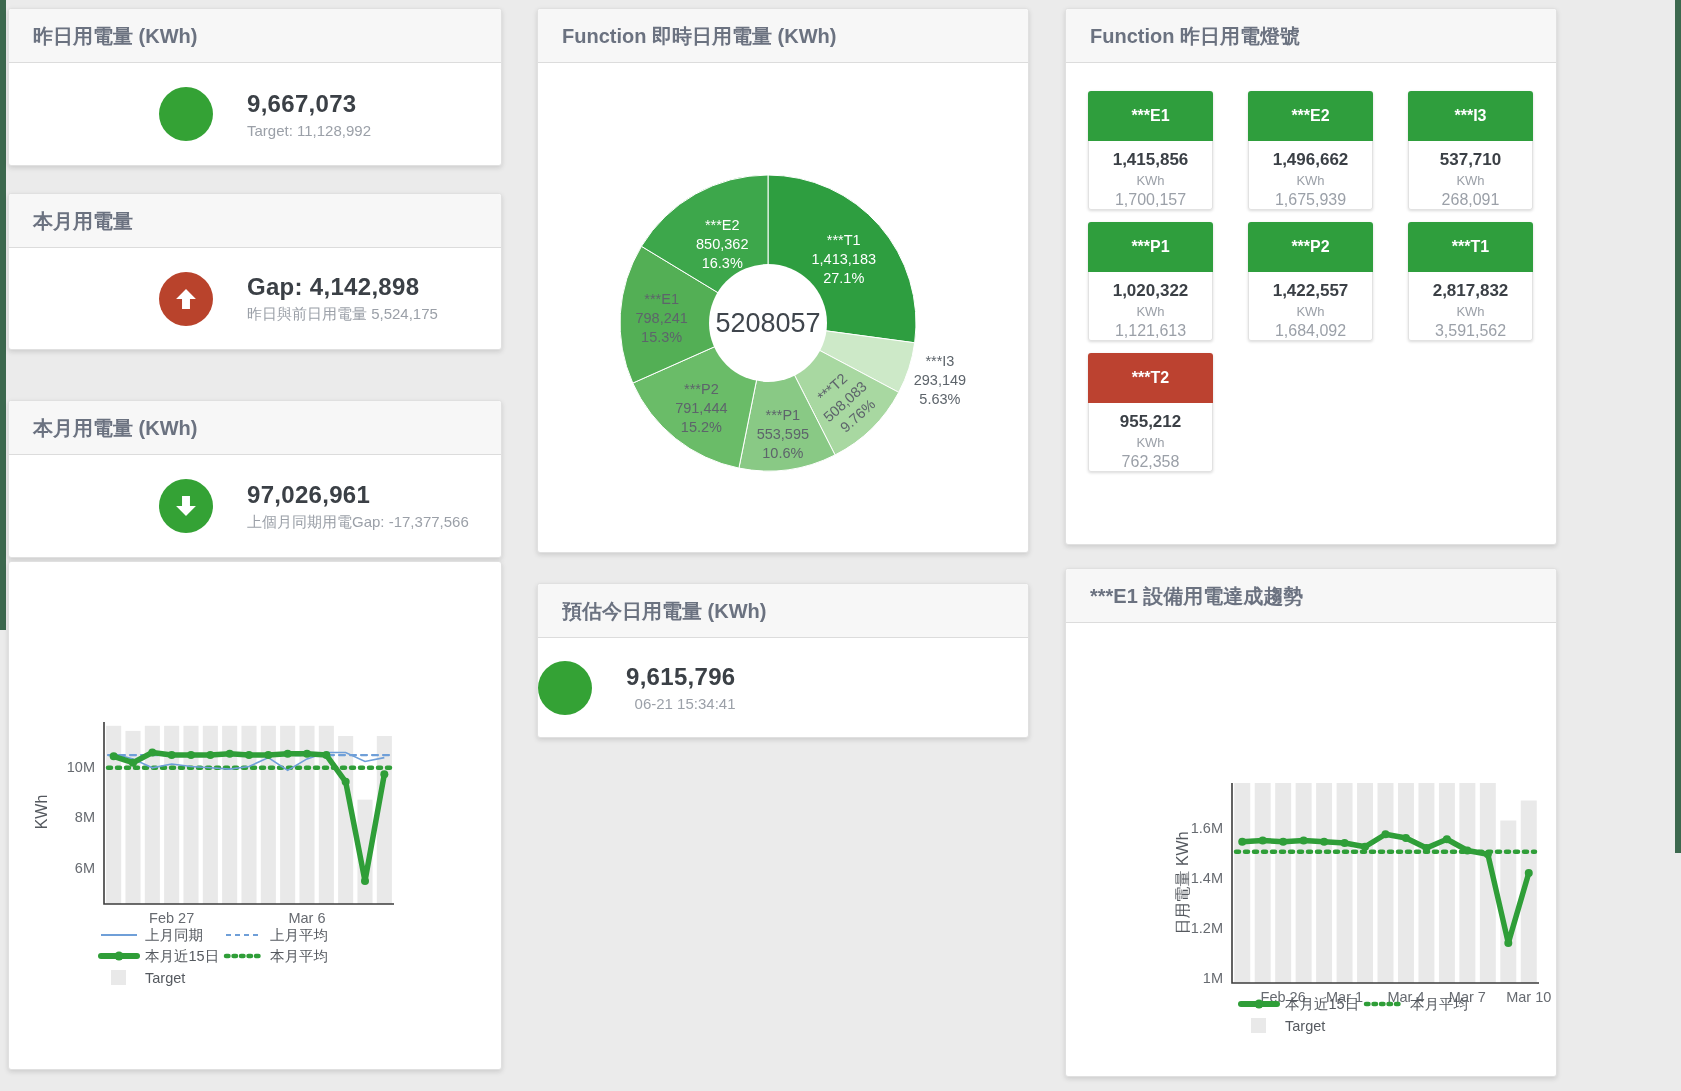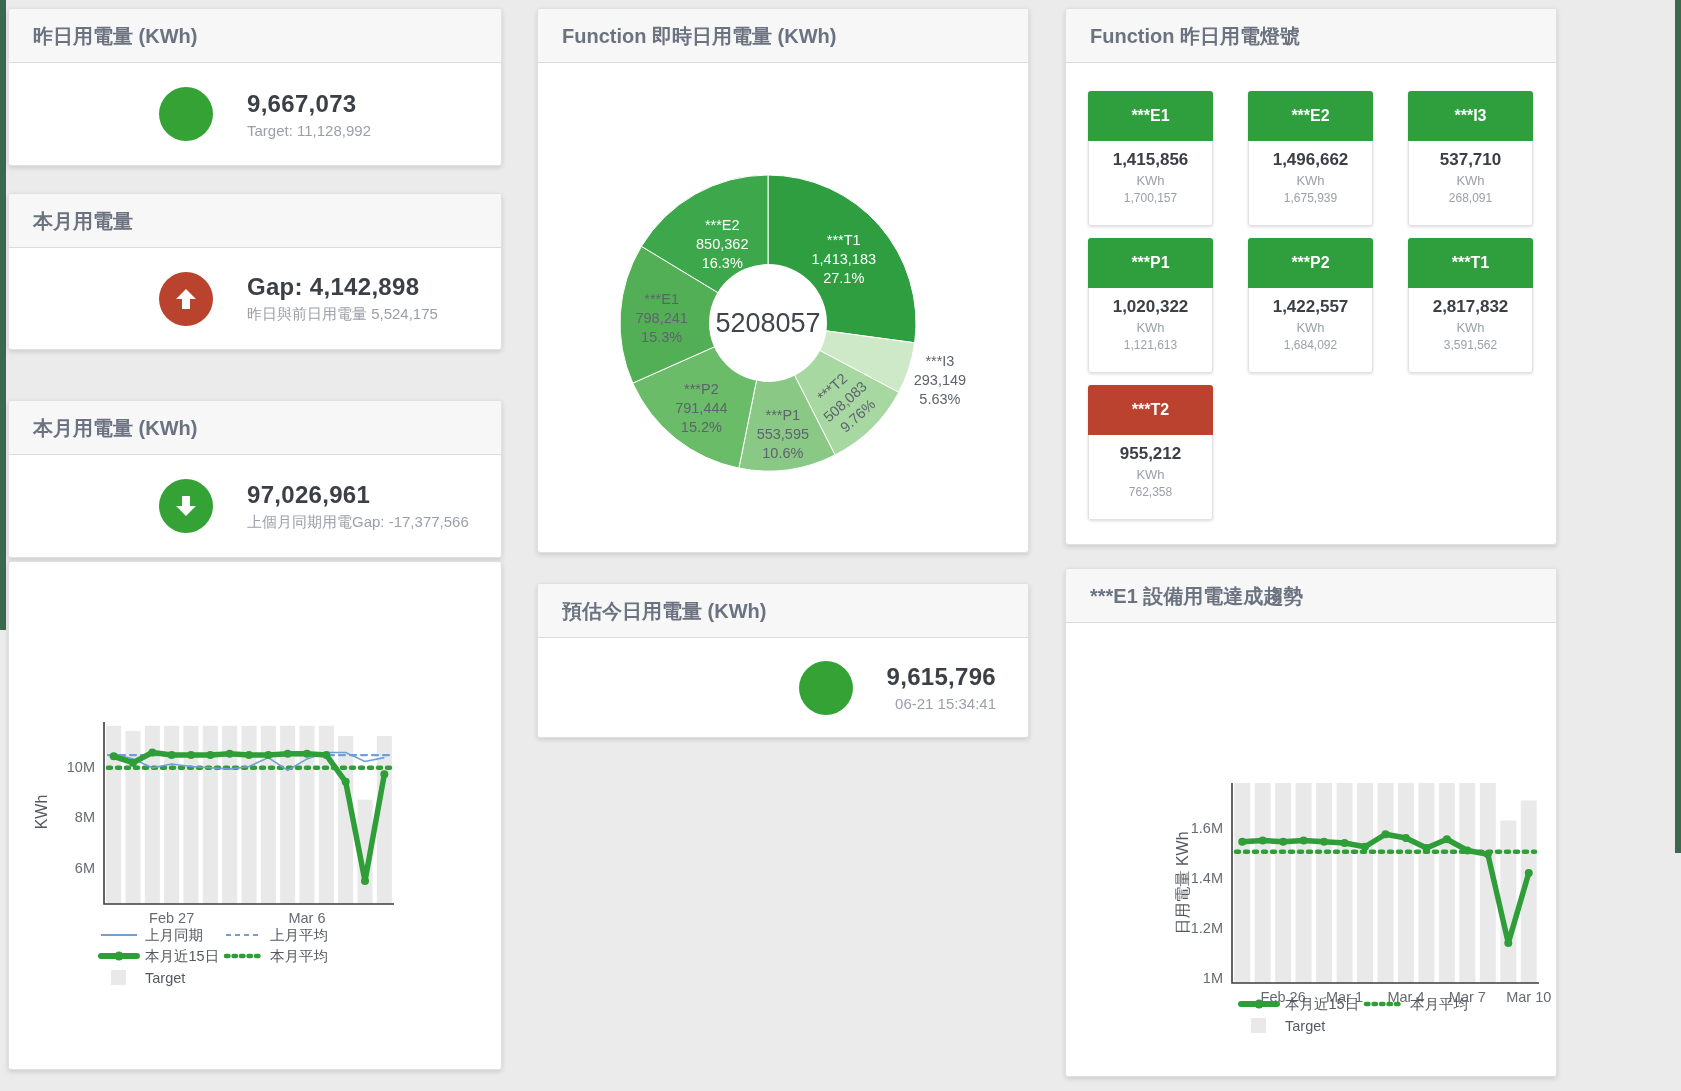--- a/index.html
+++ b/index.html
@@ -33,46 +33,46 @@
   .p2{left:8px;top:193px;width:494px;height:157px;}
   .p3{left:8px;top:400px;width:494px;height:158px;}
   .p4{left:8px;top:561px;width:494px;height:509px;}
   .p5{left:537px;top:8px;width:492px;height:545px;}
   .p6{left:537px;top:583px;width:492px;height:155px;}
   .p7{left:1065px;top:8px;width:492px;height:537px;}
   .p8{left:1065px;top:568px;width:492px;height:509px;}
 
   
   .stat-body{display:flex;align-items:center;gap:34px;padding-left:150px;}
-  .stat-body.right{justify-content:flex-end;padding-left:0;padding-right:32px;text-align:right;}
+  .stat-body.right{justify-content:flex-start;padding-left:0;padding-right:32px;text-align:right;}
   .status-circle{
     width:54px;height:54px;border-radius:50%;flex:0 0 54px;
     display:flex;align-items:center;justify-content:center;
   }
   .status-circle svg{width:28px;height:28px;display:block;}
   .stat-value{font-size:24px;font-weight:bold;color:#3b4046;letter-spacing:.3px;}
   .stat-sub{font-size:15px;color:#9ba0a8;margin-top:4px;}
 
   
   .lights-grid{
     display:grid;grid-template-columns:repeat(3,125px);
     column-gap:35px;row-gap:12px;padding:28px 0 0 22px;
   }
   .tile{border-radius:3px;box-shadow:0 1px 3px rgba(0,0,0,.15);}
   .tile-head{
     height:50px;border-radius:3px 3px 0 0;display:flex;align-items:center;justify-content:center;
     color:#fff;font-size:16px;font-weight:bold;
   }
   .tile-body{
     background:#fff;border:1px solid #e2e2e2;border-top:none;border-radius:0 0 3px 3px;
-    text-align:center;padding:9px 4px 20px 4px;
+    text-align:center;padding:9px 4px 0 4px;
   }
   .tile-value{font-size:17px;font-weight:bold;color:#3b4046;}
   .tile-unit{font-size:13px;color:#9ba0a8;margin-top:3px;}
-  .tile-target{font-size:12px;color:#9ba0a8;margin-top:3px;}
+  .tile-target{font-size:16px;color:#9ba0a8;margin-top:3px;}
 
   svg text{font-family:"Liberation Sans","DejaVu Sans",sans-serif;}
 </style>
 </head>
 <body>
 
 <div>
   <div class="edge-strip left"></div>
   <div class="edge-strip right"></div>
 

